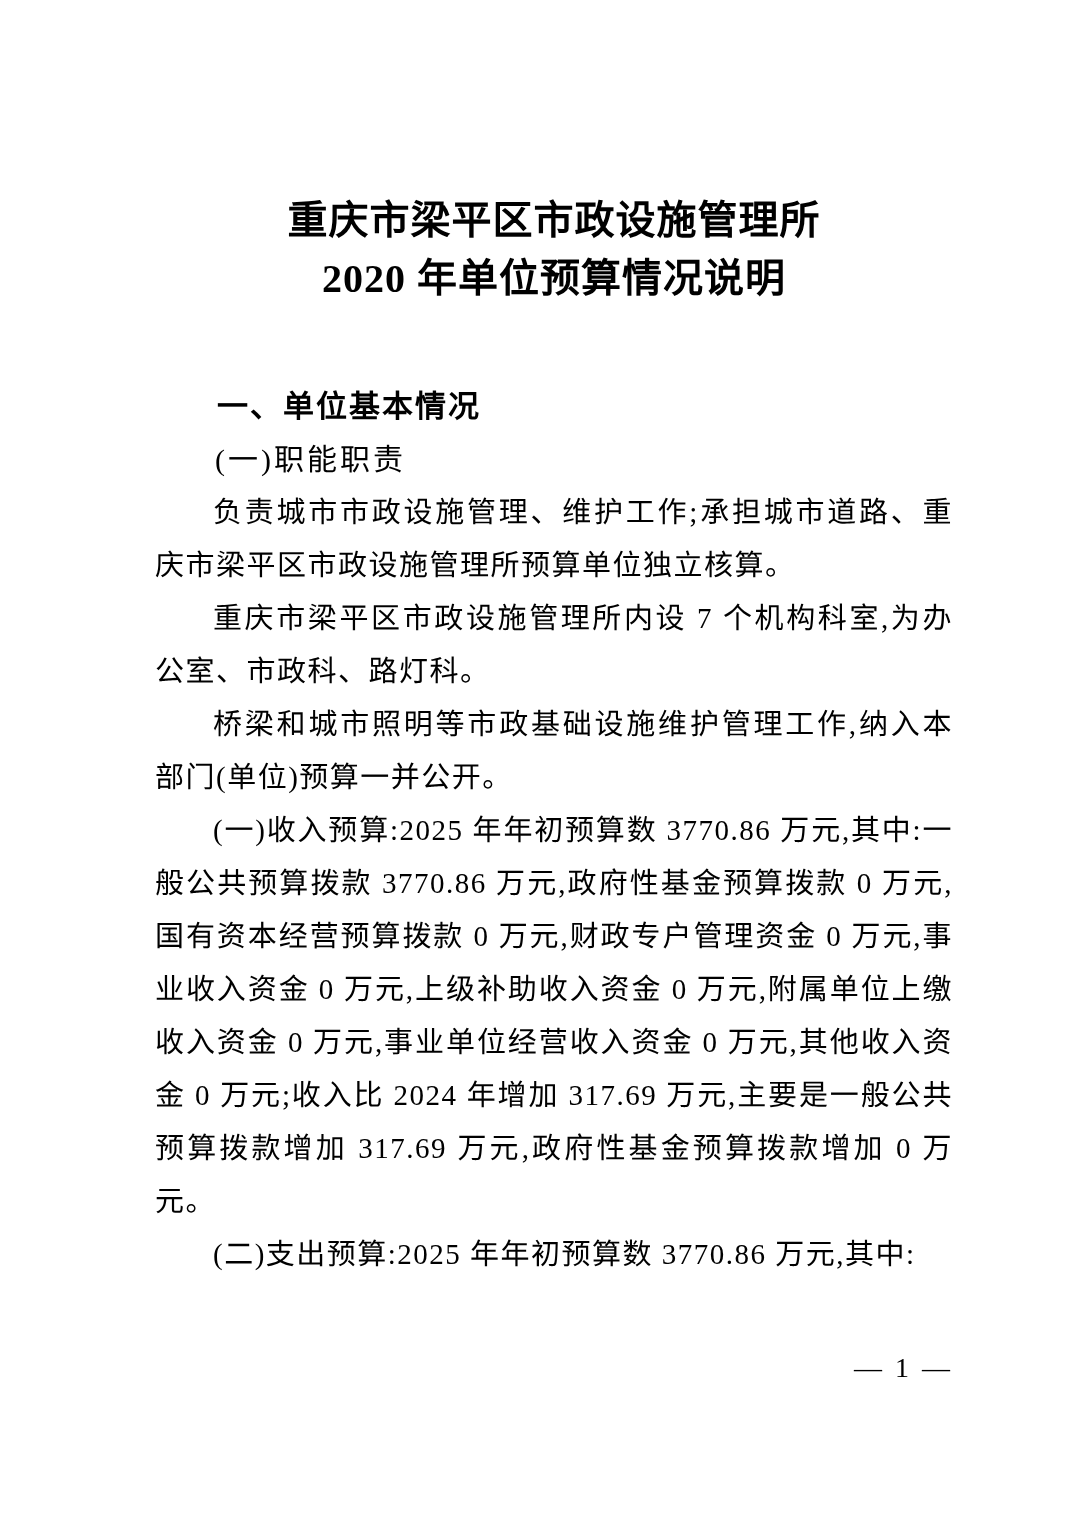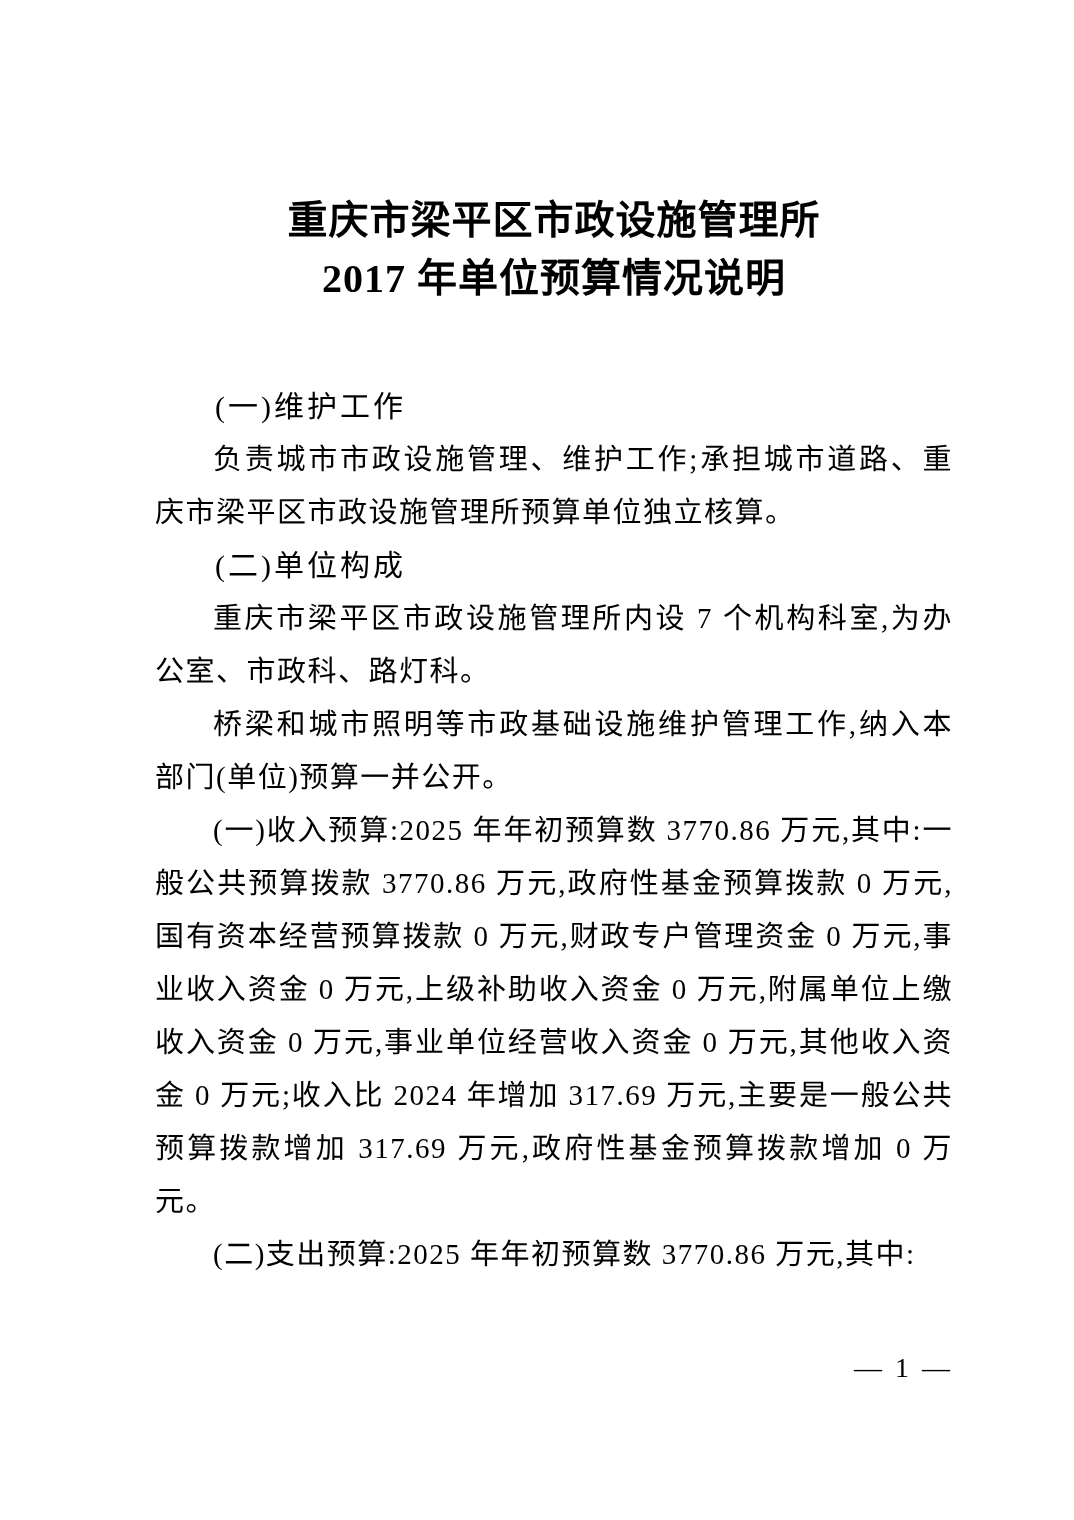--- a/index.html
+++ b/index.html
@@ -77,27 +77,27 @@
 </style>
 </head>
 <body>
 
 <div class="doc-page">
 
   <div class="doc-content">
 
     <header class="doc-title">
       <div>重庆市梁平区市政设施管理所</div>
-      <div>2017 年单位预算情况说明</div>
+      <div>2020 年单位预算情况说明</div>
     </header>
 
     <main class="doc-body">
-      <p class="sub-heading">(一)维护工作</p>
+      <p class="section-heading">一、单位基本情况</p>
+      <p class="sub-heading">(一)职能职责</p>
       <p class="body-para">负责城市市政设施管理、维护工作;承担城市道路、重庆市梁平区市政设施管理所预算单位独立核算。</p>
-      <p class="sub-heading">(二)单位构成</p>
       <p class="body-para">重庆市梁平区市政设施管理所内设 7 个机构科室,为办公室、市政科、路灯科。</p>
       <p class="body-para">桥梁和城市照明等市政基础设施维护管理工作,纳入本部门(单位)预算一并公开。</p>
       <p class="body-para">(一)收入预算:2025 年年初预算数 3770.86 万元,其中:一般公共预算拨款 3770.86 万元,政府性基金预算拨款 0 万元,国有资本经营预算拨款 0 万元,财政专户管理资金 0 万元,事业收入资金 0 万元,上级补助收入资金 0 万元,附属单位上缴收入资金 0 万元,事业单位经营收入资金 0 万元,其他收入资金 0 万元;收入比 2024 年增加 317.69 万元,主要是一般公共预算拨款增加 317.69 万元,政府性基金预算拨款增加 0 万元。</p>
       <p class="body-para">(二)支出预算:2025 年年初预算数 3770.86 万元,其中:</p>
     </main>
 
   </div>
 
   <footer class="page-footer">
     <span>— 1 —</span>

